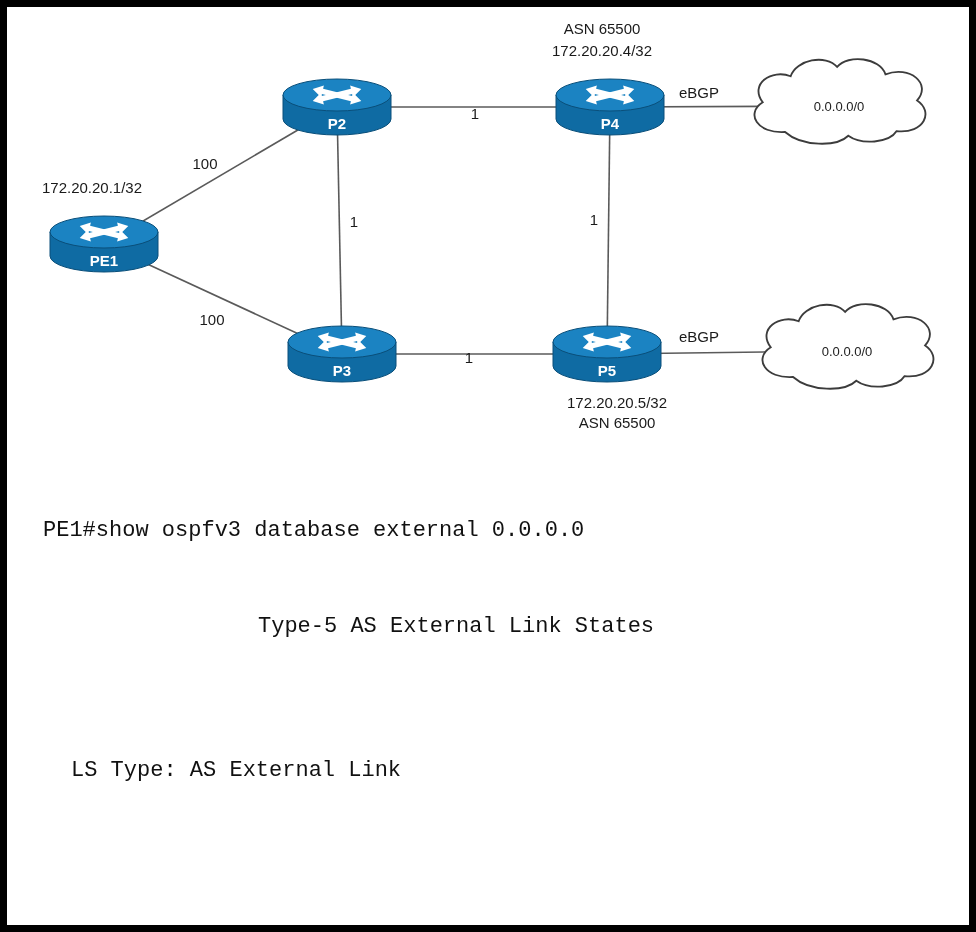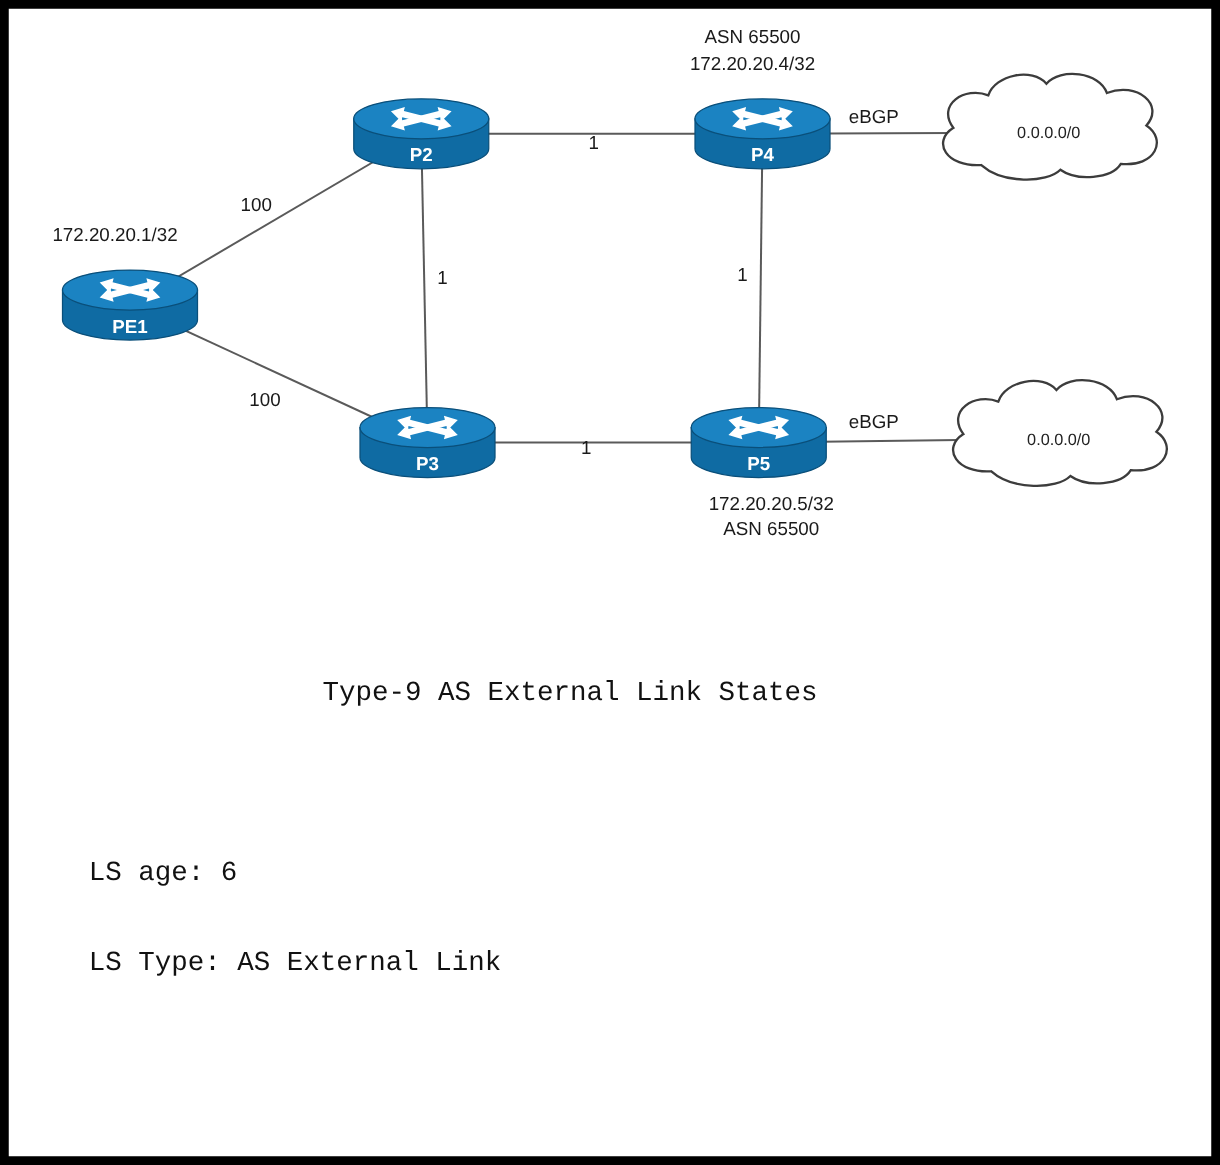--- a/index.html
+++ b/index.html
@@ -117,23 +117,23 @@
       <text x="692" y="91" class="edge-label">eBGP</text>
       <text x="692" y="335" class="edge-label">eBGP</text>
       <text x="595" y="27" class="annotation">ASN 65500</text>
       <text x="595" y="49" class="annotation">172.20.20.4/32</text>
       <text x="85" y="186" class="annotation">172.20.20.1/32</text>
       <text x="610" y="401" class="annotation">172.20.20.5/32</text>
       <text x="610" y="421" class="annotation">ASN 65500</text>
     </svg>
 
   <div class="console">
-    <div class="h2">Type-9 AS External Link States</div>
+    <div class="cmd">PE1#show ospfv3 database external 0.0.0.0</div>
+    <div class="h2">Type-5 AS External Link States</div>
     <div class="body">
-      <div>LS age: 6</div>
       <div>LS Type: AS External Link</div>
       
       
       
       
       
       
       
       
       

